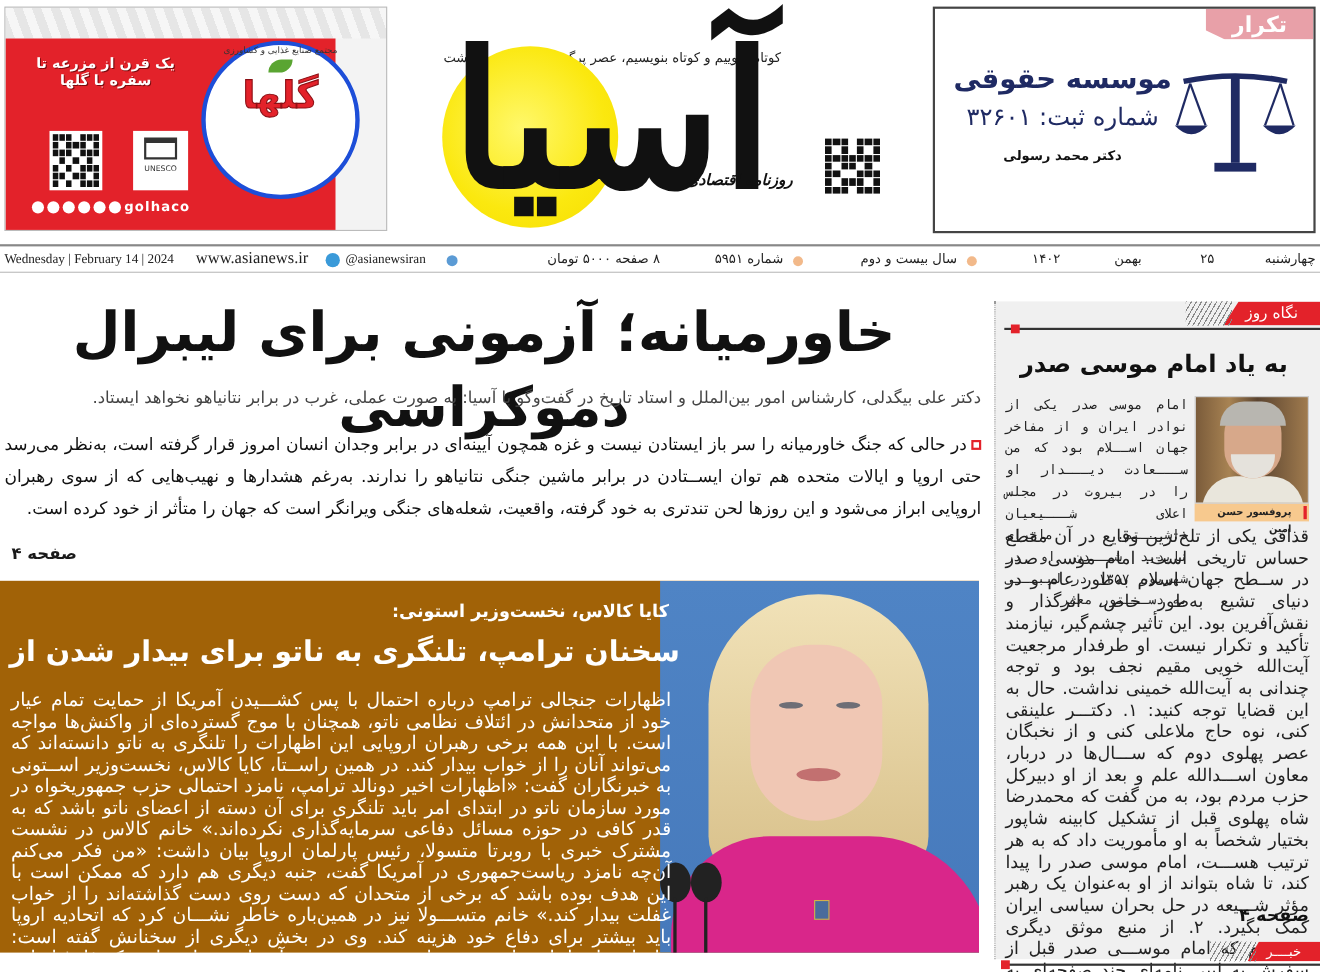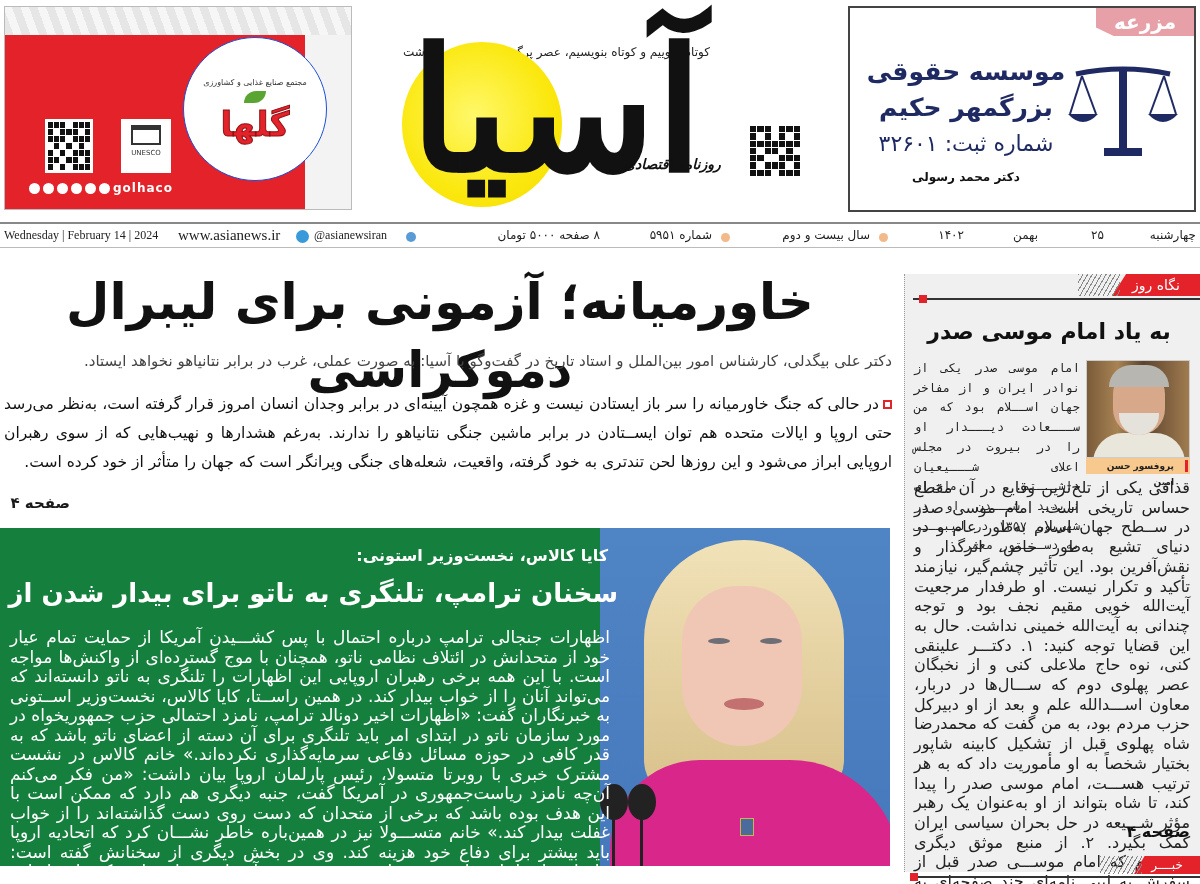--- a/index.html
+++ b/index.html
@@ -8,21 +8,21 @@
 
   
   .ad-left {
     position: absolute; left: 4px; top: 6px; width: 348px; height: 204px;
     border: 1px solid #bbb; background: #f3f3f3; overflow: hidden;
   }
   .ad-left .spice-strip { position: absolute; left: 0; right: 0; top: 0; height: 28px;
     background: repeating-linear-gradient(70deg, #e6e6e6 0 8px, #f6f6f6 8px 16px); }
   .ad-left .red-body { position: absolute; left: 0; top: 28px; width: 300px; bottom: 0; background: #e3222a; }
   .ad-left .circle { position: absolute; left: 178px; top: 30px; width: 144px; height: 144px; border-radius: 50%;
-    background: #fff; border: 1px solid #1d4ed8; display: flex; flex-direction: column; align-items: center; justify-content: center; }
+    background: #fff; border: 4px solid #1d4ed8; display: flex; flex-direction: column; align-items: center; justify-content: flex-start; }
   .ad-left .circle .leaf { width: 22px; height: 12px; background: #5aa532; border-radius: 12px 0 12px 0; margin-bottom: 4px; }
   .ad-left .circle .brand { font-family: "DejaVu Sans", sans-serif; font-weight: bold; font-size: 34px; color: #e3222a; line-height: 1; -webkit-text-stroke: 1px #8b0f14; }
   .ad-left .circle .brand-sub { font-size: 8px; color: #333; margin-bottom: 4px; }
   .ad-left .slogan { position: absolute; right: 180px; top: 44px; width: 150px; text-align: center; color: #fff; font-weight: bold; font-size: 13px; text-shadow: 1px 1px 0 #7b0b0e; }
   .ad-left .qr { position: absolute; left: 40px; top: 112px; width: 48px; height: 54px; background: #fff; padding: 3px; }
   .ad-left .unesco { position: absolute; left: 116px; top: 112px; width: 50px; height: 54px; background: #fff; color:#333; font-size: 7px; text-align: center; padding-top: 6px; }
   .ad-left .unesco .temple { width: 30px; height: 20px; margin: 0 auto 4px; border: 2px solid #333; border-top-width: 5px; }
   .ad-left .social { position: absolute; left: 24px; top: 174px; direction: ltr; display: flex; align-items: center; gap: 3px; color: #fff; font-size: 12px; font-weight: bold; letter-spacing: 1px; }
   .ad-left .social i { width: 11px; height: 11px; border-radius: 50%; background: #fff; display: inline-block; }
 
@@ -55,21 +55,21 @@
   .infobar .verified { position: absolute; top: 8px; width: 10px; height: 10px; border-radius: 50%; background: #5b9bd5; }
 
   
   .headline { position: absolute; right: 330px; top: 268px; width: 860px; text-align: center; font-weight: bold; font-size: 50px; line-height: 68px; color: #111; letter-spacing: -1px; }
   .subhead { position: absolute; right: 308px; top: 352px; width: 888px; font-size: 15px; color: #444; white-space: nowrap; overflow: hidden; }
   .lead-body { position: absolute; right: 308px; top: 390px; width: 888px; font-size: 15.5px; line-height: 29px; color: #111; text-align: justify; text-align-last: right; font-weight: normal; }
   .lead-body .bullet { display: inline-block; width: 9px; height: 9px; border: 2px solid #e3222a; margin-left: 4px; vertical-align: middle; }
   .page-ref { position: absolute; right: 1130px; top: 494px; font-size: 15px; font-weight: bold; white-space: nowrap; }
 
   
-  .feature { position: absolute; left: 0; top: 528px; width: 890px; height: 338px; background: #15803d; overflow: hidden; }
+  .feature { position: absolute; left: 0; top: 528px; width: 890px; height: 338px; background: #a16207; overflow: hidden; }
   .feature .kicker { position: absolute; right: 282px; top: 18px; font-size: 16px; font-weight: bold; color: #fff; }
   .feature .title { position: absolute; right: 272px; top: 50px; font-size: 26px; font-weight: bold; color: #fff; white-space: nowrap; }
   .feature .body { position: absolute; right: 280px; top: 100px; width: 600px; font-size: 17px; line-height: 19.5px; color: #fff; text-align: justify; text-align-last: right; }
   .feature .photo { position: absolute; left: 600px; top: 0; width: 290px; height: 338px;
     background: linear-gradient(180deg, #4f84c5 0%, #4679bb 100%); }
   .feature .photo .hair { position: absolute; left: 44px; top: 12px; width: 200px; height: 260px; border-radius: 100px 100px 40px 40px; background: linear-gradient(180deg, #f1e2b8, #d8c08a); }
   .feature .photo .face { position: absolute; left: 82px; top: 58px; width: 120px; height: 160px; border-radius: 55px 55px 60px 60px; background: #f0c7b4; }
   .feature .photo .eye { position: absolute; top: 110px; width: 22px; height: 6px; border-radius: 50%; background: #6e6e76; }
   .feature .photo .mouth { position: absolute; left: 124px; top: 170px; width: 40px; height: 12px; border-radius: 50%; background: #c27070; }
   .feature .photo .dress { position: absolute; left: 10px; top: 232px; width: 290px; height: 130px; border-radius: 90px 110px 0 0; background: #d9268a; }
@@ -98,20 +98,21 @@
   .side-body { position: absolute; right: 10px; top: 204px; width: 276px; font-size: 16px; line-height: 19.7px; color: #222; text-align: justify; text-align-last: right; }
   .side-page { position: absolute; right: 10px; top: 548px; font-size: 16px; font-weight: bold; color: #111; }
   .sidebar-bottom { position: absolute; left: 904px; top: 856px; width: 296px; height: 32px; }
 </style>
 </head>
 <body>
 
 <div class="ad-left">
   <div class="spice-strip"></div>
   <div class="red-body"></div>
+  <div class="slogan">یک قرن از مزرعه تا سفره با گلها</div>
   <div class="circle">
     <span class="brand-sub">مجتمع صنایع غذایی و کشاورزی</span>
     <span class="leaf"></span>
     <span class="brand">گلها</span>
   </div>
   <div class="qr">
     <div class="qr-grid">
       <span></span>
         <span></span>
         <span></span>
@@ -232,24 +233,23 @@
         <span></span>
         <span class="w"></span>
         <span></span>
         <span></span>
         <span></span>
     </div>
   </div>
 </div>
 
 <div class="ad-right">
-  <div class="tag">مزرعه</div>
+  <div class="tag">تکرار</div>
   <div class="text">
     <div class="t1">موسسه حقوقی</div>
-    <div class="t1">بزرگمهر حکیم</div>
     <div class="t2">شماره ثبت: ۳۲۶۰۱</div>
     <div class="t3">دکتر محمد رسولی</div>
   </div>
   <svg class="scale" viewBox="0 0 110 110">
     <path d="M8 18 Q55 8 102 18" stroke="#1f2a63" stroke-width="5" fill="none"></path>
     <rect x="51" y="14" width="8" height="78" fill="#1f2a63"></rect>
     <rect x="36" y="92" width="38" height="8" fill="#1f2a63"></rect>
     <line x1="14" y1="20" x2="2" y2="58" stroke="#1f2a63" stroke-width="2"></line>
     <line x1="14" y1="20" x2="28" y2="58" stroke="#1f2a63" stroke-width="2"></line>
     <path d="M0 58 H30 Q15 74 0 58Z" fill="#1f2a63"></path>

